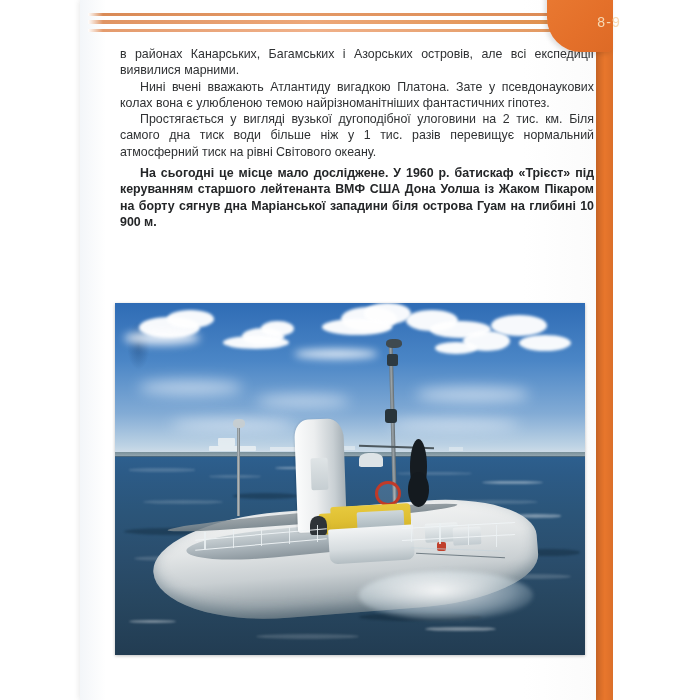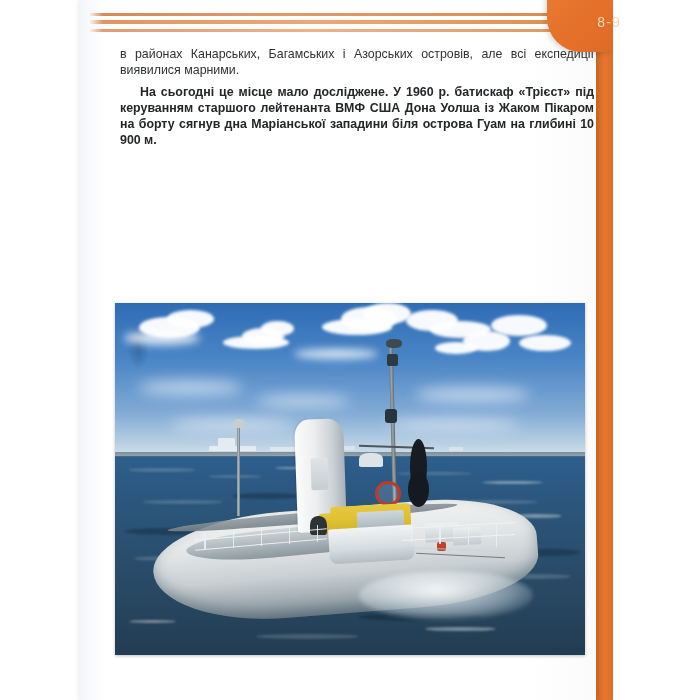--- a/index.html
+++ b/index.html
@@ -513,22 +513,24 @@
     <div class="stripe s3"></div>
   </div>
 
   <div class="page-tab">
     <div class="page-tab-label">8-9</div>
   </div>
 
   <div class="text-col">
 
     <p class="body">в районах Канарських, Багамських і Азорських островів, але всі експедиції виявилися марними.</p>
-
-
+    <p class="body indent">Нині вчені вважають Атлантиду вигадкою Платона. Зате у псевдонаукових колах вона є улюбленою темою найрізноманітніших фантастичних гіпотез.</p>
+
+
+    <p class="body indent">Простягається у вигляді вузької дугоподібної улоговини на 2 тис. км. Біля самого дна тиск води більше ніж у 1 тис. разів перевищує нормальний атмосферний тиск на рівні Світового океану.</p>
     <p class="body indent strongish spacer-top">На сьогодні це місце мало досліджене. У 1960 р. батискаф «Трієст» під керуванням старшого лейтенанта ВМФ США Дона Уолша із Жаком Пікаром на борту сягнув дна Маріанської западини біля острова Гуам на глибині 10 900 м.</p>
 
   </div>
 
   <div class="photo-frame">
     <div class="photo-inner">
 
       <div class="sky"></div>
       <div class="sky-smudge"></div>
 

